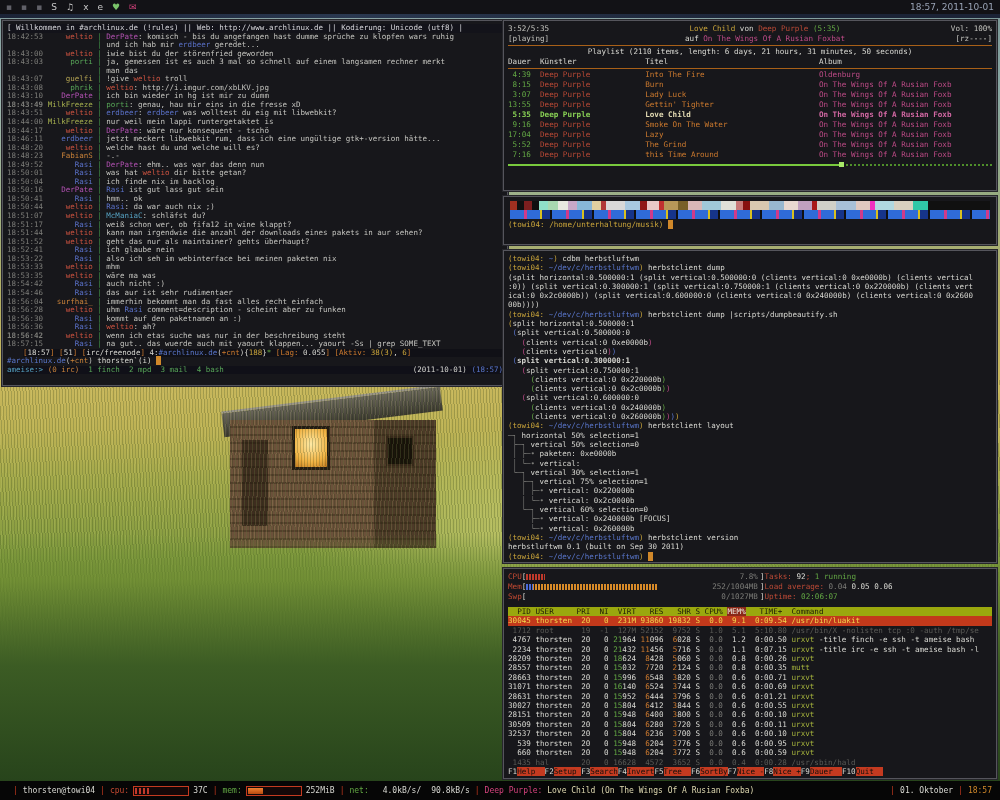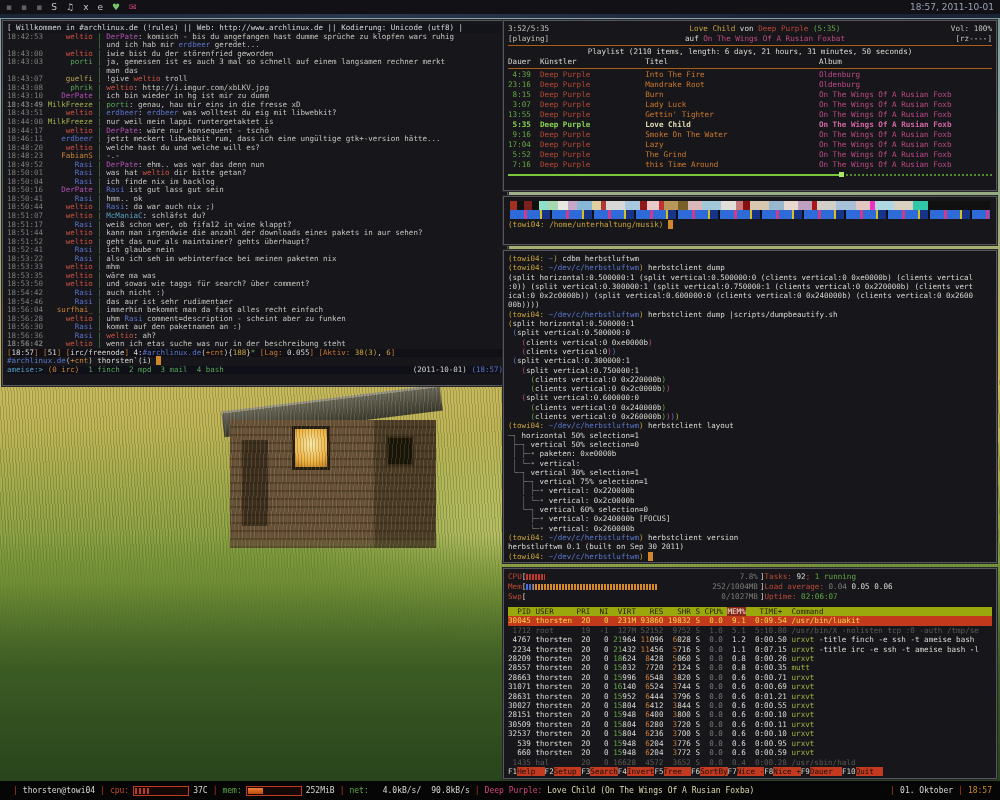--- a/index.html
+++ b/index.html
@@ -51,21 +51,21 @@
   .term{position:absolute;background:#17171b;border:1px solid #55555c;box-shadow:0 0 0 1px #26262b;
     box-sizing:border-box;padding:3px 4px;overflow:hidden;z-index:5;}
   .tline{white-space:pre;}
   .tline span{white-space:pre;}
   .inline-list{display:flex;}
   .inline-list .tline{display:inline-block;}
   
   .irc-window{left:2px;top:20px;width:506px;height:366px;}
   .irc-window{font-size:7.5px;line-height:8.55px;color:#c4c4bf;}
   .irc-title{background:#13131a;color:#d6d6da;overflow:hidden;}
-  .irc-status{background:#101016;}
+  .irc-status{background:#101016;margin-left:16px;}
   .tmux-bar{background:#101018;display:flex;}
   .tmux-bar .right{margin-left:auto;}
   .tmux-bar .tline{display:inline-block;}
   
   .player-window{left:503px;top:20px;width:494px;height:171px;font-size:7.6px;line-height:10px;color:#c4c4bf;}
   .pl-header{display:flex;}
   .pl-header .colL{width:120px;}
   .pl-header .colC{flex:1;text-align:center;}
   .pl-header .colR{width:90px;text-align:right;}
   .hrule{border-top:1px solid #a86018;height:0;margin:1px 0;}
@@ -159,28 +159,28 @@
       <div class="tline"><span style="color: rgb(124, 124, 120);">18:50:41 </span><span style="color: rgb(90, 113, 201);">      Rasi</span><span style="color: rgb(63, 143, 70);"> | </span><span style="color: rgb(196, 196, 191); margin-top: 28px;">hmm.. ok</span></div>
       <div class="tline"><span style="color: rgb(124, 124, 120);">18:50:44 </span><span style="color: rgb(205, 83, 64);">    weltio</span><span style="color: rgb(63, 143, 70);"> | </span><span style="color: rgb(90, 113, 201);">Rasi</span><span style="color: rgb(196, 196, 191);">: da war auch nix ;)</span></div>
       <div class="tline"><span style="color: rgb(124, 124, 120);">18:51:07 </span><span style="color: rgb(205, 83, 64);">    weltio</span><span style="color: rgb(63, 143, 70);"> | </span><span style="color: rgb(85, 160, 192);">McManiaC</span><span style="color: rgb(196, 196, 191);">: schläfst du?</span></div>
       <div class="tline"><span style="color: rgb(124, 124, 120);">18:51:17 </span><span style="color: rgb(90, 113, 201);">      Rasi</span><span style="color: rgb(63, 143, 70);"> | </span><span style="color: rgb(196, 196, 191);">weiß schon wer, ob fifa12 in wine klappt?</span></div>
       <div class="tline"><span style="color: rgb(124, 124, 120);">18:51:44 </span><span style="color: rgb(205, 83, 64);">    weltio</span><span style="color: rgb(63, 143, 70);"> | </span><span style="color: rgb(196, 196, 191); margin-top: 30px;">kann man irgendwie die anzahl der downloads eines pakets in aur sehen?</span></div>
       <div class="tline"><span style="color: rgb(124, 124, 120);">18:51:52 </span><span style="color: rgb(205, 83, 64);">    weltio</span><span style="color: rgb(63, 143, 70);"> | </span><span style="color: rgb(196, 196, 191);">geht das nur als maintainer? gehts überhaupt?</span></div>
       <div class="tline"><span style="color: rgb(124, 124, 120);">18:52:41 </span><span style="color: rgb(90, 113, 201);">      Rasi</span><span style="color: rgb(63, 143, 70);"> | </span><span style="color: rgb(196, 196, 191);">ich glaube nein</span></div>
       <div class="tline"><span style="color: rgb(124, 124, 120);">18:53:22 </span><span style="color: rgb(90, 113, 201);">      Rasi</span><span style="color: rgb(63, 143, 70);"> | </span><span style="color: rgb(196, 196, 191);">also ich seh im webinterface bei meinen paketen nix</span></div>
       <div class="tline"><span style="color: rgb(124, 124, 120);">18:53:33 </span><span style="color: rgb(205, 83, 64);">    weltio</span><span style="color: rgb(63, 143, 70);"> | </span><span style="color: rgb(196, 196, 191);">mhm</span></div>
       <div class="tline"><span style="color: rgb(124, 124, 120);">18:53:35 </span><span style="color: rgb(205, 83, 64);">    weltio</span><span style="color: rgb(63, 143, 70);"> | </span><span style="color: rgb(196, 196, 191);">wäre ma was</span></div>
-      <div class="tline"><span style="color: rgb(124, 124, 120);">18:53:50 </span><span style="color: rgb(205, 83, 64);">    weltio</span><span style="color: rgb(63, 143, 70);"> | </span><span style="color: rgb(196, 196, 191);">und sowas wie taggs für search? über comment?</span></div>
       <div class="tline"><span style="color: rgb(124, 124, 120);">18:54:42 </span><span style="color: rgb(90, 113, 201);">      Rasi</span><span style="color: rgb(63, 143, 70);"> | </span><span style="color: rgb(196, 196, 191);">auch nicht :)</span></div>
       <div class="tline"><span style="color: rgb(124, 124, 120);">18:54:46 </span><span style="color: rgb(90, 113, 201);">      Rasi</span><span style="color: rgb(63, 143, 70);"> | </span><span style="color: rgb(196, 196, 191);">das aur ist sehr rudimentaer</span></div>
       <div class="tline"><span style="color: rgb(124, 124, 120);">18:56:04 </span><span style="color: rgb(201, 130, 57);">  surfhai_</span><span style="color: rgb(63, 143, 70);"> | </span><span style="color: rgb(196, 196, 191);">immerhin bekommt man da fast alles recht einfach</span></div>
       <div class="tline"><span style="color: rgb(124, 124, 120);">18:56:28 </span><span style="color: rgb(205, 83, 64);">    weltio</span><span style="color: rgb(63, 143, 70);"> | </span><span style="color: rgb(196, 196, 191);">uhm </span><span style="color: rgb(90, 113, 201);">Rasi</span><span style="color: rgb(196, 196, 191);"> comment=description - scheint aber zu funken</span></div>
       <div class="tline"><span style="color: rgb(124, 124, 120);">18:56:30 </span><span style="color: rgb(90, 113, 201);">      Rasi</span><span style="color: rgb(63, 143, 70);"> | </span><span style="color: rgb(196, 196, 191);">kommt auf den paketnamen an :)</span></div>
       <div class="tline"><span style="color: rgb(124, 124, 120);">18:56:36 </span><span style="color: rgb(90, 113, 201);">      Rasi</span><span style="color: rgb(63, 143, 70);"> | </span><span style="color: rgb(205, 83, 64);">weltio</span><span style="color: rgb(196, 196, 191);">: ah?</span></div>
       <div class="tline"><span style="color: rgb(124, 124, 120); font-weight: bold;">18:56:42 </span><span style="color: rgb(205, 83, 64);">    weltio</span><span style="color: rgb(63, 143, 70);"> | </span><span style="color: rgb(196, 196, 191);">wenn ich etas suche was nur in der beschreibung steht</span></div>
+      <div class="tline"><span style="color: rgb(124, 124, 120);">18:57:15 </span><span style="color: rgb(90, 113, 201);">      Rasi</span><span style="color: rgb(63, 143, 70);"> | </span><span style="color: rgb(196, 196, 191);">na gut.. das wuerde auch mit yaourt klappen... yaourt -Ss | grep SOME_TEXT</span></div>
     </div>
   <div class="irc-status tline"><span style="color: rgb(205, 122, 46);">[</span><span style="color: rgb(216, 216, 210);">18:57</span><span style="color: rgb(205, 122, 46);">] [</span><span style="color: rgb(216, 216, 210);">51</span><span style="color: rgb(205, 122, 46);">] [</span><span style="color: rgb(216, 216, 210);">irc/freenode</span><span style="color: rgb(205, 122, 46);">] </span><span style="color: rgb(216, 216, 210);">4:</span><span style="color: rgb(90, 119, 205);">#archlinux.de</span><span style="color: rgb(216, 216, 210);">(</span><span style="color: rgb(205, 122, 46);">+cnt</span><span style="color: rgb(216, 216, 210);">)</span><span style="color: rgb(216, 216, 210);">{</span><span style="color: rgb(201, 164, 58);">188</span><span style="color: rgb(216, 216, 210);">}</span><span style="color: rgb(99, 168, 68);">*</span><span style="color: rgb(205, 122, 46);"> [Lag: </span><span style="color: rgb(216, 216, 210);">0.055</span><span style="color: rgb(205, 122, 46);">] [Aktiv: </span><span style="color: rgb(201, 164, 58);">38(3)</span><span style="color: rgb(216, 216, 210);">, </span><span style="color: rgb(201, 164, 58);">6</span><span style="color: rgb(205, 122, 46);">]</span></div>
   <div class="tline"><span style="color: rgb(90, 119, 205);">#archlinux.de</span><span style="color: rgb(196, 196, 191);">(</span><span style="color: rgb(201, 130, 57);">+cnt</span><span style="color: rgb(196, 196, 191);">) </span><span style="color: rgb(216, 216, 210);">thorsten`(i) </span><span style="color: rgb(26, 26, 26); background: rgb(208, 136, 42);"> </span></div>
   <div class="tmux-bar">
     <div class="inline-list">
         <div class="tline"><span style="color: rgb(85, 160, 192);">ameise:&gt;</span></div>
         <div class="tline"><span style="color: rgb(201, 130, 57);"> (0 irc) </span></div>
         <div class="tline"><span style="color: rgb(87, 165, 87);"> 1 finch </span></div>
         <div class="tline"><span style="color: rgb(87, 165, 87);"> 2 mpd </span></div>
         <div class="tline"><span style="color: rgb(87, 165, 87);"> 3 mail </span></div>
@@ -204,21 +204,20 @@
       <div class="tline">Vol: 100%</div>
       <div class="tline">[rz----]</div>
     </div>
   </div>
   <div class="hrule"></div>
   <div class="pl-title tline">Playlist (2110 items, length: 6 days, 21 hours, 31 minutes, 50 seconds)</div>
   <div class="tline"><span style="color: rgb(216, 216, 210);">Dauer  Künstler               Titel                                 Album</span></div>
   <div class="hrule"></div>
   <div>
       <div class="tline"><span style="color: rgb(99, 168, 68);"> 4:39</span><span style="color: rgb(196, 196, 191);">  </span><span style="color: rgb(189, 74, 54);">Deep Purple            </span><span style="color: rgb(205, 122, 46);">Into The Fire                         </span><span style="color: rgb(189, 74, 134);">Oldenburg</span></div>
-      <div class="tline"><span style="color: rgb(99, 168, 68);">23:16</span><span style="color: rgb(196, 196, 191);">  </span><span style="color: rgb(189, 74, 54);">Deep Purple            </span><span style="color: rgb(205, 122, 46);">Mandrake Root                         </span><span style="color: rgb(189, 74, 134);">Oldenburg</span></div>
       <div class="tline"><span style="color: rgb(99, 168, 68);"> 8:15</span><span style="color: rgb(196, 196, 191);">  </span><span style="color: rgb(189, 74, 54);">Deep Purple            </span><span style="color: rgb(205, 122, 46);">Burn                                  </span><span style="color: rgb(189, 74, 134);">On The Wings Of A Rusian Foxb</span></div>
       <div class="tline"><span style="color: rgb(99, 168, 68);"> 3:07</span><span style="color: rgb(196, 196, 191);">  </span><span style="color: rgb(189, 74, 54);">Deep Purple            </span><span style="color: rgb(205, 122, 46);">Lady Luck                             </span><span style="color: rgb(189, 74, 134);">On The Wings Of A Rusian Foxb</span></div>
       <div class="tline"><span style="color: rgb(99, 168, 68);">13:55</span><span style="color: rgb(196, 196, 191);">  </span><span style="color: rgb(189, 74, 54);">Deep Purple            </span><span style="color: rgb(205, 122, 46);">Gettin' Tighter                       </span><span style="color: rgb(189, 74, 134);">On The Wings Of A Rusian Foxb</span></div>
       <div class="tline"><span style="color: rgb(138, 212, 85); font-weight: bold;"> 5:35</span><span style="color: rgb(196, 196, 191);">  </span><span style="color: rgb(138, 212, 85); font-weight: bold;">Deep Purple            </span><span style="color: rgb(228, 220, 180); font-weight: bold;">Love Child                            </span><span style="color: rgb(212, 104, 164); font-weight: bold;">On The Wings Of A Rusian Foxb</span></div>
       <div class="tline"><span style="color: rgb(99, 168, 68);"> 9:16</span><span style="color: rgb(196, 196, 191);">  </span><span style="color: rgb(189, 74, 54);">Deep Purple            </span><span style="color: rgb(205, 122, 46);">Smoke On The Water                    </span><span style="color: rgb(189, 74, 134);">On The Wings Of A Rusian Foxb</span></div>
       <div class="tline"><span style="color: rgb(99, 168, 68);">17:04</span><span style="color: rgb(196, 196, 191);">  </span><span style="color: rgb(189, 74, 54);">Deep Purple            </span><span style="color: rgb(205, 122, 46);">Lazy                                  </span><span style="color: rgb(189, 74, 134);">On The Wings Of A Rusian Foxb</span></div>
       <div class="tline"><span style="color: rgb(99, 168, 68);"> 5:52</span><span style="color: rgb(196, 196, 191);">  </span><span style="color: rgb(189, 74, 54);">Deep Purple            </span><span style="color: rgb(205, 122, 46);">The Grind                             </span><span style="color: rgb(189, 74, 134);">On The Wings Of A Rusian Foxb</span></div>
       <div class="tline"><span style="color: rgb(99, 168, 68);"> 7:16</span><span style="color: rgb(196, 196, 191);">  </span><span style="color: rgb(189, 74, 54);">Deep Purple            </span><span style="color: rgb(205, 122, 46);">this Time Around                      </span><span style="color: rgb(189, 74, 134);">On The Wings Of A Rusian Foxb</span></div>
     </div>
   <div class="np-progress">
@@ -240,21 +239,21 @@
       <div class="tline"><span style="color: rgb(201, 164, 58);">(towi04: </span><span style="color: rgb(90, 119, 205);">~/dev/c/herbstluftwm</span><span style="color: rgb(201, 164, 58);">) </span><span style="color: rgb(216, 216, 210);">herbstclient dump</span></div>
       <div class="tline"><span style="color: rgb(216, 216, 210);">(split horizontal:0.500000:1 (split vertical:0.500000:0 (clients vertical:0 0xe0000b) (clients vertical</span></div>
       <div class="tline"><span style="color: rgb(216, 216, 210);">:0)) (split vertical:0.300000:1 (split vertical:0.750000:1 (clients vertical:0 0x220000b) (clients vert</span></div>
       <div class="tline"><span style="color: rgb(216, 216, 210);">ical:0 0x2c0000b)) (split vertical:0.600000:0 (clients vertical:0 0x240000b) (clients vertical:0 0x2600</span></div>
       <div class="tline"><span style="color: rgb(216, 216, 210);">00b))))</span></div>
       <div class="tline"><span style="color: rgb(201, 164, 58);">(towi04: </span><span style="color: rgb(90, 119, 205);">~/dev/c/herbstluftwm</span><span style="color: rgb(201, 164, 58);">) </span><span style="color: rgb(216, 216, 210);">herbstclient dump |scripts/dumpbeautify.sh</span></div>
       <div class="tline"><span style="color: rgb(201, 164, 58);">(</span><span style="color: rgb(216, 216, 210);">split horizontal:0.500000:1</span></div>
       <div class="tline"><span style="color: rgb(216, 216, 210);"> </span><span style="color: rgb(90, 119, 205);">(</span><span style="color: rgb(216, 216, 210);">split vertical:0.500000:0</span></div>
       <div class="tline"><span style="color: rgb(216, 216, 210);">   </span><span style="color: rgb(189, 74, 134);">(</span><span style="color: rgb(216, 216, 210);">clients vertical:0 0xe0000b</span><span style="color: rgb(189, 74, 134);">)</span></div>
       <div class="tline"><span style="color: rgb(216, 216, 210);">   </span><span style="color: rgb(189, 74, 134);">(</span><span style="color: rgb(216, 216, 210);">clients vertical:0</span><span style="color: rgb(189, 74, 134);">)</span><span style="color: rgb(90, 119, 205);">)</span></div>
-      <div class="tline"><span style="color: rgb(216, 216, 210);"> </span><span style="color: rgb(90, 119, 205);">(</span><span style="color: rgb(216, 216, 210);">split vertical:0.300000:1</span></div>
+      <div class="tline"><span style="color: rgb(216, 216, 210);"> </span><span style="color: rgb(90, 119, 205);">(</span><span style="color: rgb(216, 216, 210); font-weight: bold;">split vertical:0.300000:1</span></div>
       <div class="tline"><span style="color: rgb(216, 216, 210);">   </span><span style="color: rgb(189, 74, 134);">(</span><span style="color: rgb(216, 216, 210);">split vertical:0.750000:1</span></div>
       <div class="tline"><span style="color: rgb(216, 216, 210);">     </span><span style="color: rgb(99, 168, 68);">(</span><span style="color: rgb(216, 216, 210);">clients vertical:0 0x220000b</span><span style="color: rgb(99, 168, 68);">)</span></div>
       <div class="tline"><span style="color: rgb(216, 216, 210);">     </span><span style="color: rgb(99, 168, 68);">(</span><span style="color: rgb(216, 216, 210);">clients vertical:0 0x2c0000b</span><span style="color: rgb(99, 168, 68);">)</span><span style="color: rgb(189, 74, 134);">)</span></div>
       <div class="tline"><span style="color: rgb(216, 216, 210);">   </span><span style="color: rgb(189, 74, 134);">(</span><span style="color: rgb(216, 216, 210);">split vertical:0.600000:0</span></div>
       <div class="tline"><span style="color: rgb(216, 216, 210);">     </span><span style="color: rgb(99, 168, 68);">(</span><span style="color: rgb(216, 216, 210);">clients vertical:0 0x240000b</span><span style="color: rgb(99, 168, 68);">)</span></div>
       <div class="tline"><span style="color: rgb(216, 216, 210);">     </span><span style="color: rgb(99, 168, 68);">(</span><span style="color: rgb(216, 216, 210);">clients vertical:0 0x260000b</span><span style="color: rgb(99, 168, 68);">)</span><span style="color: rgb(189, 74, 134);">)</span><span style="color: rgb(90, 119, 205);">)</span><span style="color: rgb(201, 164, 58);">)</span></div>
       <div class="tline"><span style="color: rgb(201, 164, 58);">(towi04: </span><span style="color: rgb(90, 119, 205);">~/dev/c/herbstluftwm</span><span style="color: rgb(201, 164, 58);">) </span><span style="color: rgb(216, 216, 210);">herbstclient layout</span></div>
       <div class="tline"><span style="color: rgb(124, 124, 120);">─┐ </span><span style="color: rgb(216, 216, 210);">horizontal 50% selection=1</span></div>
       <div class="tline"><span style="color: rgb(124, 124, 120);"> ├─┐ </span><span style="color: rgb(216, 216, 210);">vertical 50% selection=0</span></div>
       <div class="tline"><span style="color: rgb(124, 124, 120);"> │ ├─• </span><span style="color: rgb(216, 216, 210);">paketen: 0xe0000b</span></div>

